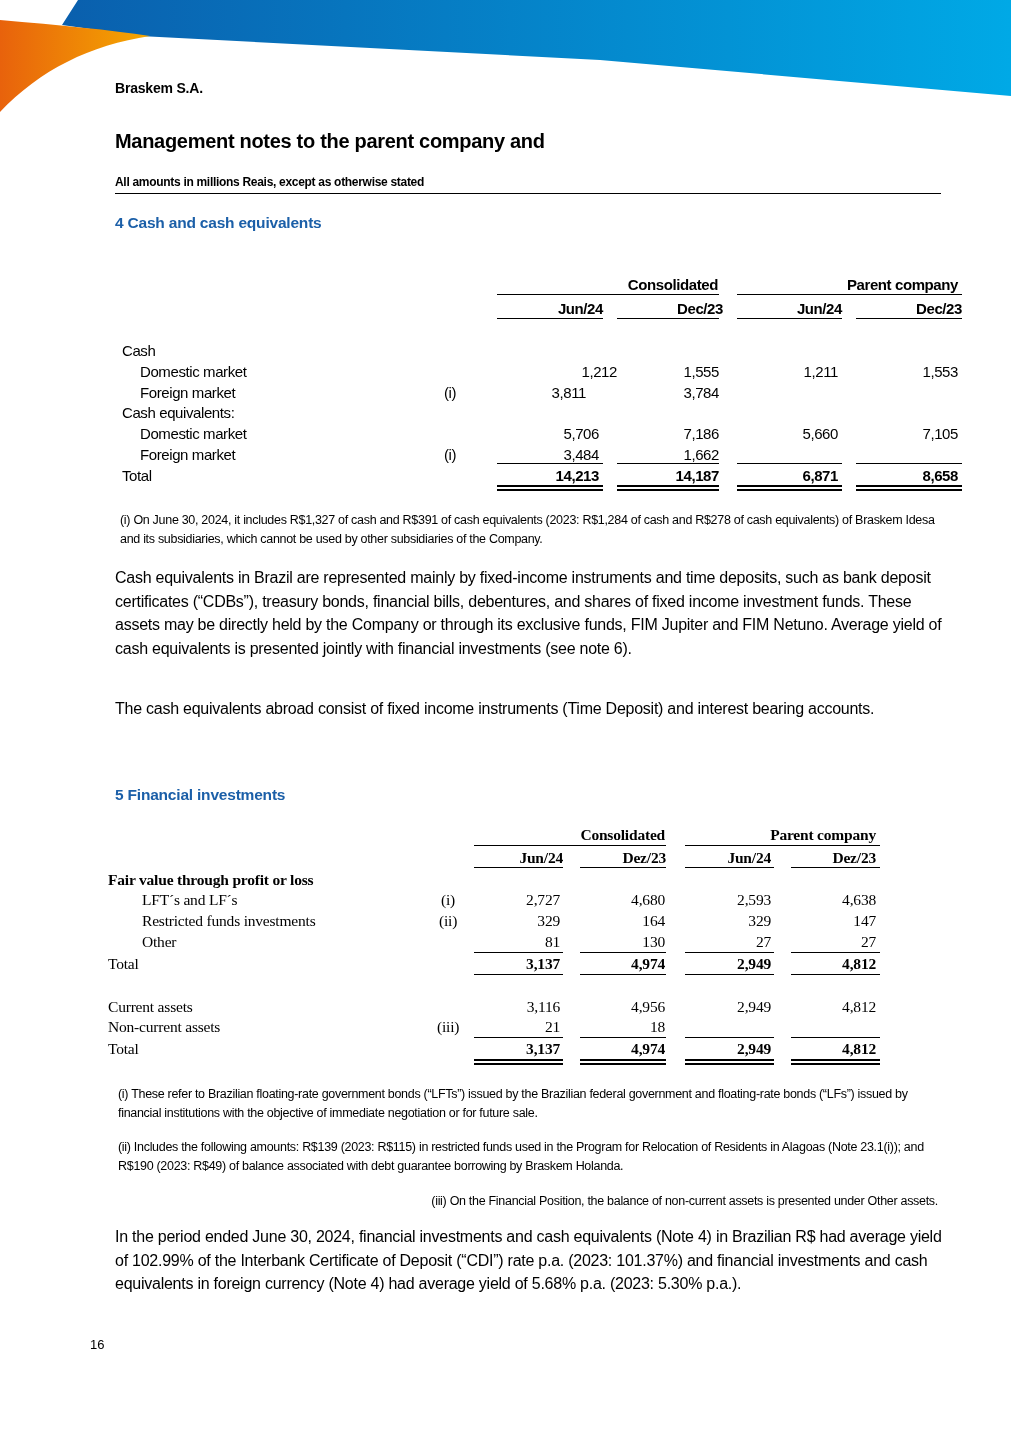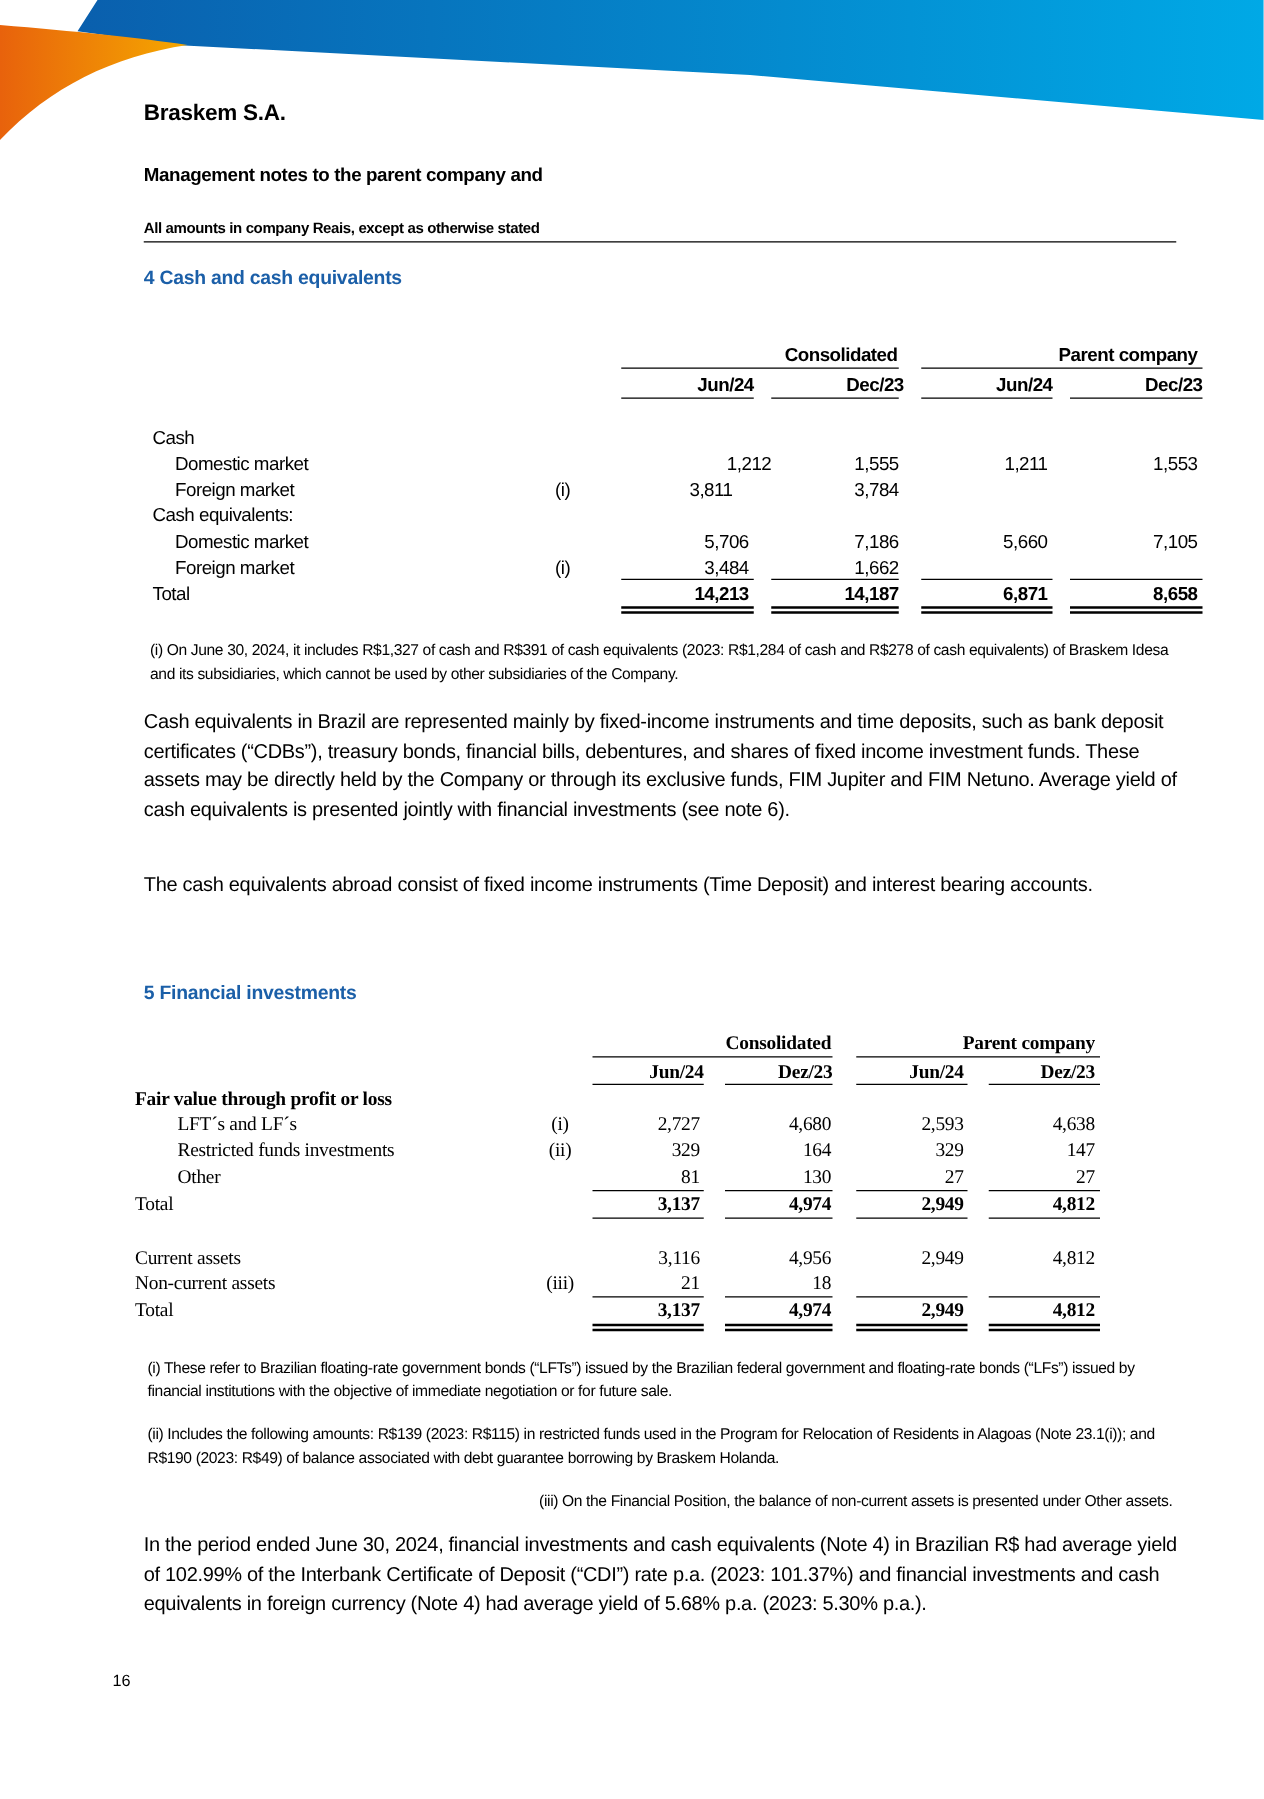--- a/index.html
+++ b/index.html
@@ -3,22 +3,22 @@
 <meta charset="utf-8">
 <style>
   * { box-sizing: border-box; margin: 0; padding: 0; }
   html, body { width: 1011px; height: 1439px; background: #ffffff; overflow: hidden; }
   body { position: relative; font-family: "Liberation Sans", sans-serif; color: #000; }
 
   .banner { position: absolute; left: 0; top: 0; width: 1011px; height: 130px; }
 
   .calibri { font-family: "Liberation Sans Narrow", "Liberation Sans", sans-serif; }
 
-  .company { position: absolute; left: 115px; top: 80px; font-size: 18px; font-weight: bold; letter-spacing: -0.2px; }
-  .doc-title { position: absolute; left: 115px; top: 130px; font-size: 15px; font-weight: bold; line-height: 22px; letter-spacing: -0.3px; }
+  .company { position: absolute; left: 115px; top: 80px; font-size: 14px; font-weight: bold; letter-spacing: -0.2px; }
+  .doc-title { position: absolute; left: 115px; top: 130px; font-size: 20px; font-weight: bold; line-height: 22px; letter-spacing: -0.3px; }
   .doc-sub { position: absolute; left: 115px; top: 175px; font-size: 12px; font-weight: bold; letter-spacing: -0.3px; }
   .header-rule { position: absolute; left: 115px; top: 193px; width: 826px; height: 1px; background: #000; }
 
   .section-title { position: absolute; left: 115px; font-size: 15.5px; font-weight: bold; color: #1b5fa8; letter-spacing: -0.2px; }
 
   
   .t1 { position: absolute; font-size: 15px; letter-spacing: -0.4px; }
   .t1.lbl { left: 122px; }
   .t1.lbl.ind { left: 140px; }
   .t1.ref { left: 444px; }
@@ -51,21 +51,21 @@
     </linearGradient>
   </defs>
   <path d="M78 0 L1011 0 L1011 96 L600 60 L140 36 L62 25 Z" fill="url(#gBlue)"></path>
   <path d="M0 20 C60 25 110 30 150 36 C90 45 40 70 0 112 Z" fill="url(#gOrange)"></path>
 </svg>
 
 <div class="company calibri">Braskem S.A.</div>
 <div class="doc-title calibri">
   <div>Management notes to the parent company and</div>
 </div>
-<div class="doc-sub calibri">All amounts in company Reais, except as otherwise stated</div>
+<div class="doc-sub calibri">All amounts in millions Reais, except as otherwise stated</div>
 <div class="header-rule"></div>
 
 <div class="section-title calibri" style="top:214px;">4 Cash and cash equivalents</div>
 
 <div>
 
   <div class="t1 bold" style="left:560px;top:276px;width:158px;text-align:right;">Consolidated</div>
   <div class="t1 bold" style="left:780px;top:276px;width:178px;text-align:right;">Parent company</div>
   <div class="rule" style="left:497px;top:294px;width:222px;"></div>
   <div class="rule" style="left:737px;top:294px;width:225px;"></div>

